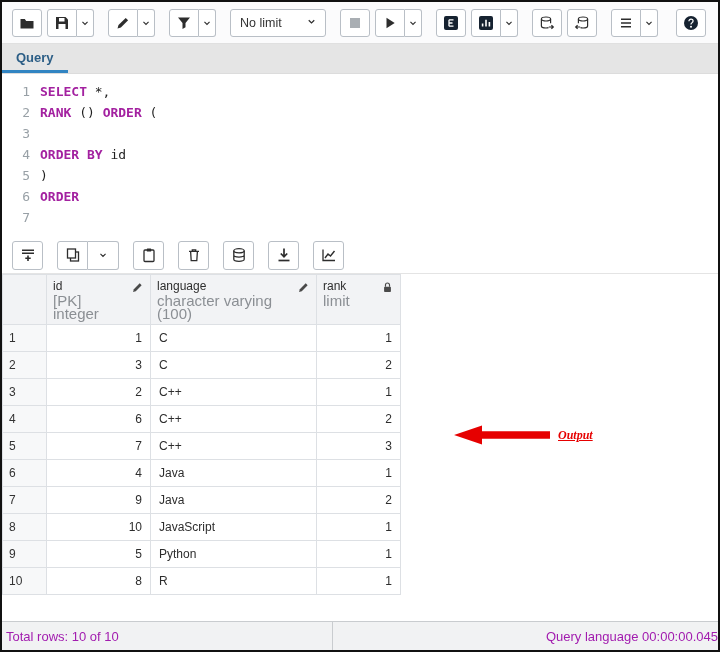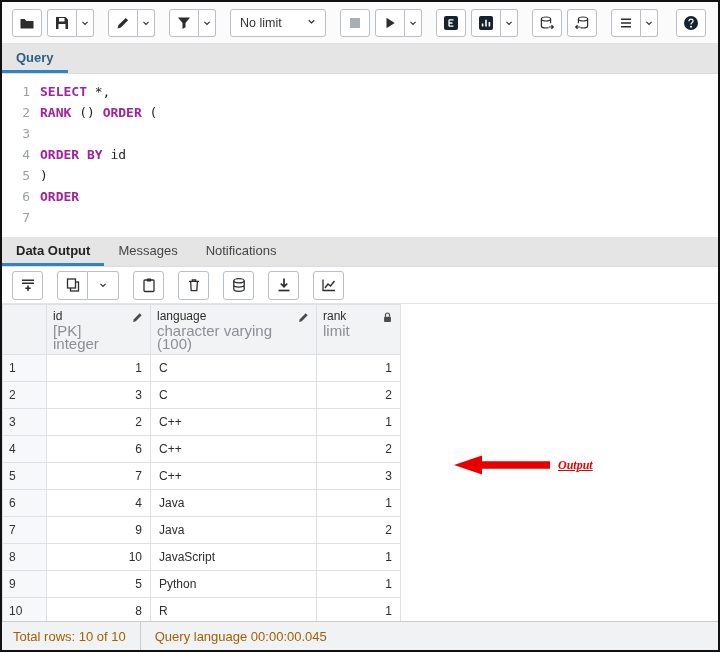--- a/index.html
+++ b/index.html
@@ -50,21 +50,21 @@
   .h-icon { margin-left:4px; margin-top:2px; flex:0 0 auto; }
   tbody td { height:27px; padding:2px 8px; background:#fff; }
   td.rownum { background:#f7f8f9; color:#333; padding-left:6px; }
   td.num { text-align:right; }
 
   
   .annotation { position:absolute; left:452px; top:150px; display:flex; align-items:center; }
   .annot-text { margin-left:8px; font-family:"Liberation Serif", serif; font-size:12px; font-weight:bold; font-style:italic; text-decoration:underline; }
 
   
-  .statusbar { height:29px; flex:0 0 29px; background:#f1f2f3; border-top:1px solid #c9cccf; display:flex; align-items:center; font-size:13px; color:#a16207; padding-left:11px; }
+  .statusbar { height:29px; flex:0 0 29px; background:#f1f2f3; border-top:1px solid #c9cccf; display:flex; align-items:center; font-size:13px; color:#a21caf; padding-left:4px;justify-content:space-between; }
   .status-div { width:1px; height:100%; background:#c9cccf; margin:0 14px 0 14px; }
 </style>
 </head>
 <body>
 
 <div class="window">
 
   <div class="toolbar" id="main-toolbar">
       <span class="grp">
         <button class="tbtn">
@@ -226,25 +226,20 @@
       </div>
       <div class="code-line">
         <span class="gutter">6</span>
         <span class="code"><span class="kw">ORDER</span></span>
       </div>
       <div class="code-line">
         <span class="gutter">7</span>
       </div>
     </div>
 
-  <div class="tabs tabs2" id="output-tabs">
-      <div class="tab active">Data Output</div>
-      <div class="tab">Messages</div>
-      <div class="tab">Notifications</div>
-    </div>
 
   <div class="rtoolbar" id="results-toolbar">
       <span class="grp">
         <button class="tbtn">
           <svg width="16" height="16" viewBox="0 0 16 16">
             <path d="M2 3.2h12M2 6.2h12" stroke="#2d2d2d" stroke-width="1.4" fill="none"></path>
             <path d="M8 8.6V14M5.3 11.3h5.4" stroke="#2d2d2d" stroke-width="1.6" fill="none"></path>
           </svg>
         </button>
       </span>

